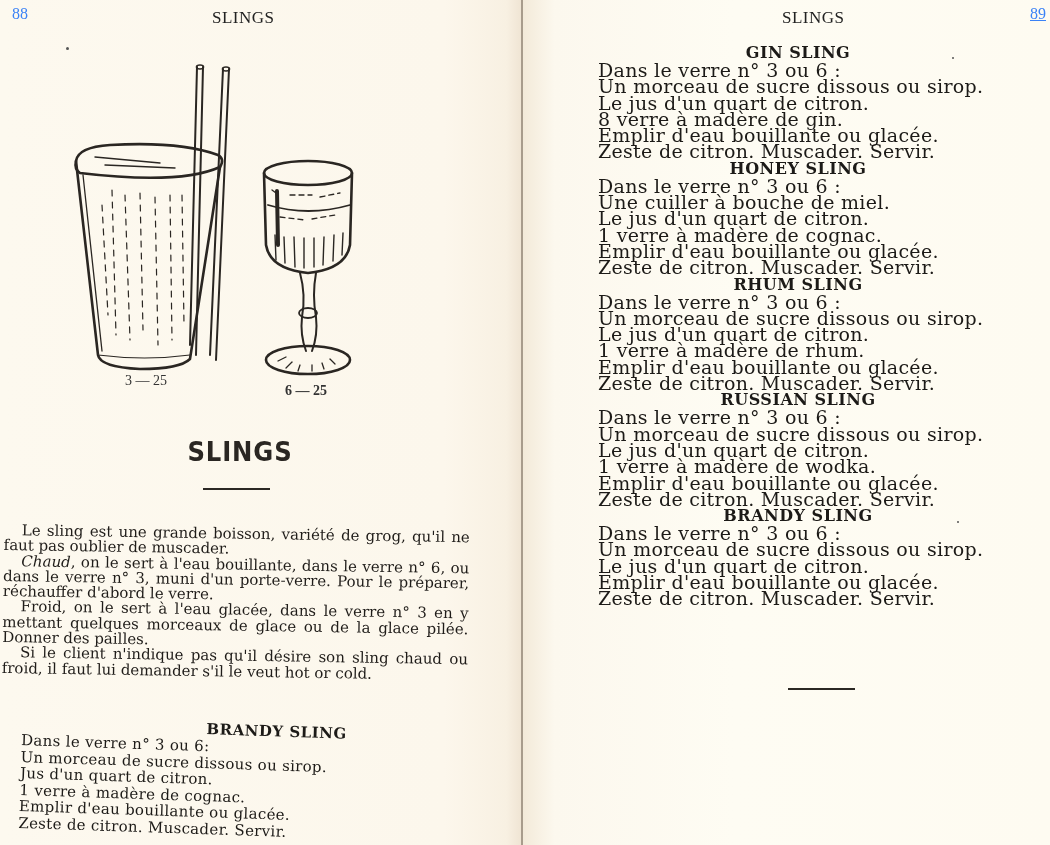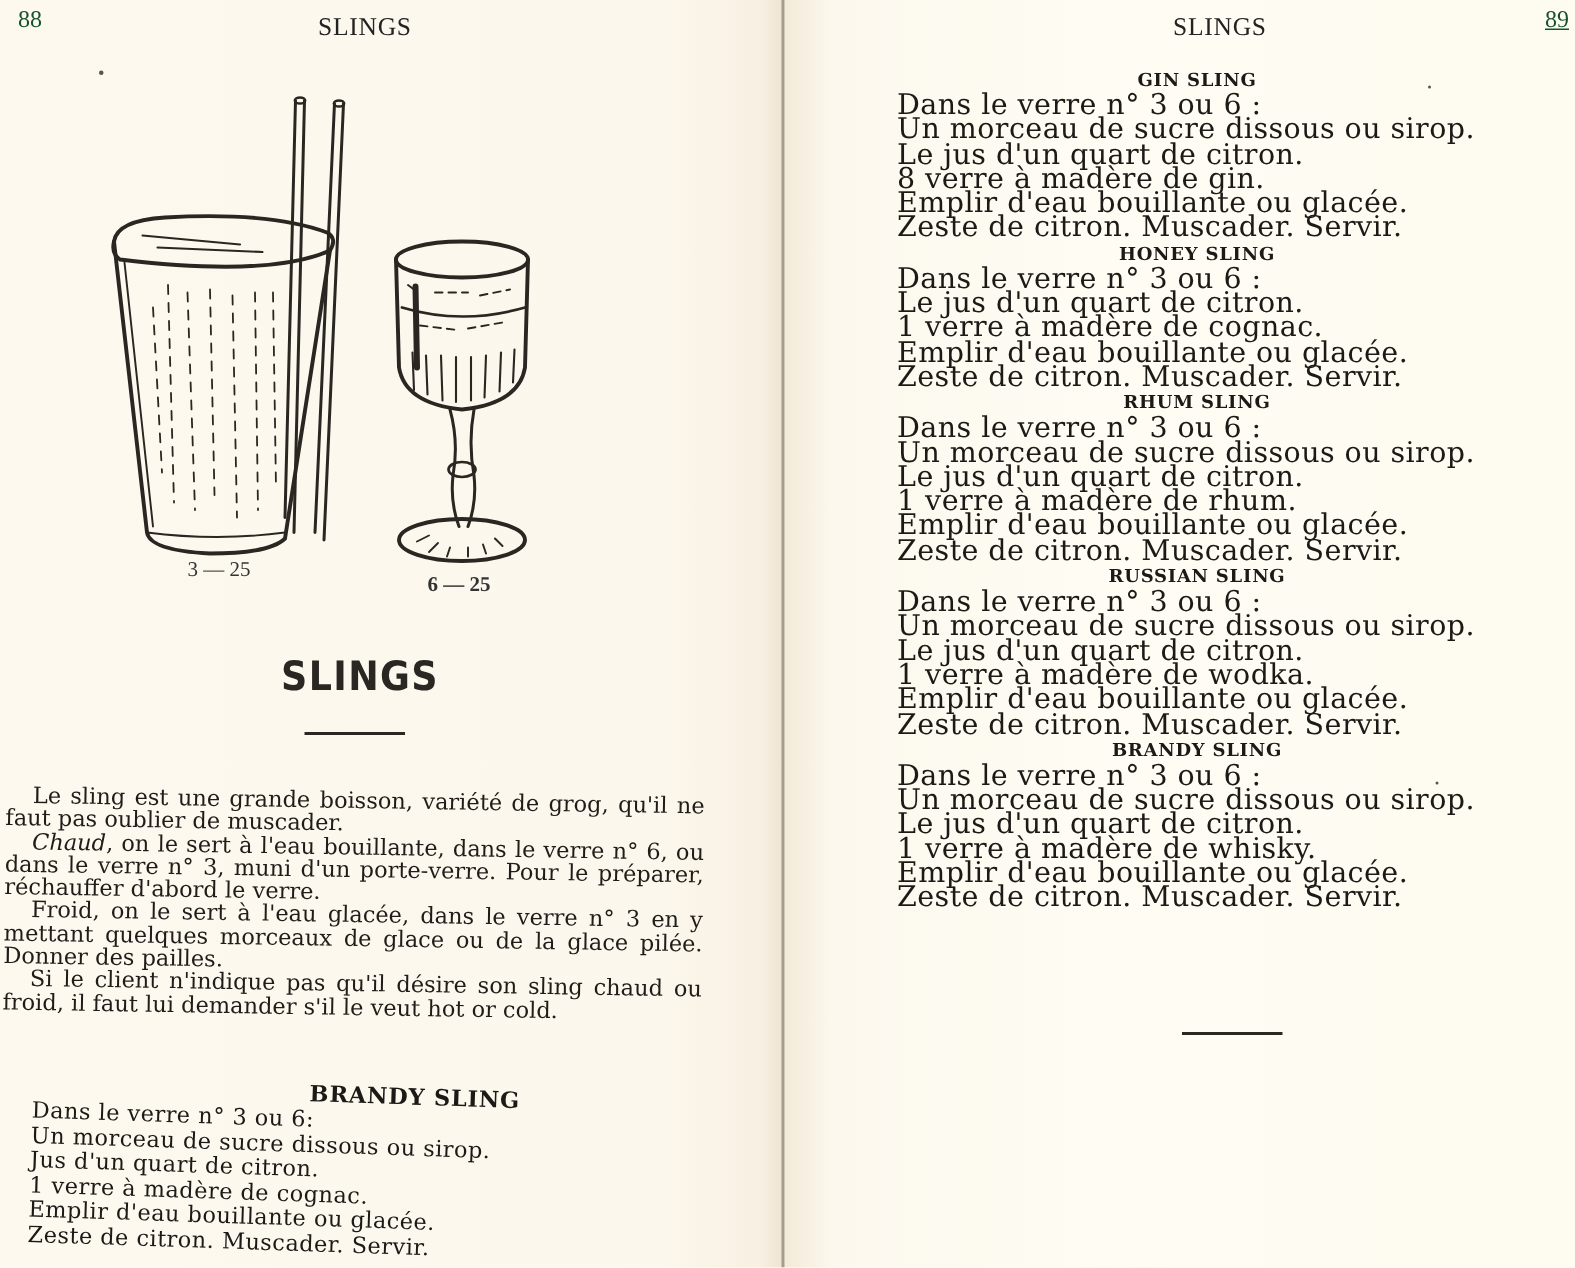--- a/index.html
+++ b/index.html
@@ -18,21 +18,21 @@
     background:linear-gradient(90deg,#f3ead9 0%,#fcf8ee 6%,#fefcf3 40%,#fefbf1 100%);
   }
   .gutter {
     position:absolute; left:521px; top:0; width:2px; height:845px;
     background:#a89c8c;
   }
   .running-head {
     position:absolute; top:8px; font-family:"Liberation Serif", serif;
     font-size:17px; letter-spacing:0.5px; color:#222;
   }
-  .folio { position:absolute; top:5px; font-family:"Liberation Serif", serif; font-size:16px; color:#14532d; }
+  .folio { position:absolute; top:5px; font-family:"Liberation Serif", serif; font-size:16px; color:#3b82f6; }
 
   
   .illus { position:absolute; left:50px; top:55px; width:330px; height:345px; }
   .caption { position:absolute; font-family:"Liberation Serif", serif; font-size:14px; color:#333; }
 
   .chapter-title {
     position:absolute; left:150px; top:436px; width:180px; text-align:center;
     font-family:"DejaVu Sans", sans-serif; font-weight:bold; font-size:27px;
     letter-spacing:1px; color:#2a2622; transform:scaleX(0.9);
   }
@@ -41,21 +41,21 @@
   .intro {
     position:absolute; left:4px; top:523px; width:466px;
     font-family:"DejaVu Serif", serif; font-size:15px; line-height:15.3px;
     color:#1f1c19; transform:rotate(0.9deg); transform-origin:left top;
     text-align:justify;
   }
   .intro p { margin:0; }
   .intro .ind { text-indent:18px; }
 
   .recipe-head {
-    font-family:"DejaVu Serif", serif; font-weight:bold; font-size:12px;
+    font-family:"DejaVu Serif", serif; font-weight:bold; font-size:16px;
     text-align:center; letter-spacing:0.5px; margin:0; line-height:18px;
   }
   .recipe-lines { margin:0; padding:0; list-style:none; }
   .recipe-lines li {
     font-family:"DejaVu Serif", serif; font-size:19px; line-height:16.3px;
     letter-spacing:0.3px; white-space:nowrap;
   }
   .left-recipe {
     position:absolute; left:22px; top:714px; width:440px;
     transform:rotate(1.9deg); transform-origin:left top;
@@ -197,20 +197,21 @@
       <li>Le jus d'un quart de citron.</li>
       <li>8 verre à madère de gin.</li>
       <li>Emplir d'eau bouillante ou glacée.</li>
       <li>Zeste de citron. Muscader. Servir.</li>
     </ul>
   </div>
   <div class="recipe">
     <h3 class="recipe-head">HONEY SLING</h3>
     <ul class="recipe-lines">
       <li>Dans le verre n° 3 ou 6 :</li>
+      <li>Une cuiller à bouche de miel.</li>
       <li>Le jus d'un quart de citron.</li>
       <li>1 verre à madère de cognac.</li>
       <li>Emplir d'eau bouillante ou glacée.</li>
       <li>Zeste de citron. Muscader. Servir.</li>
     </ul>
   </div>
   <div class="recipe">
     <h3 class="recipe-head">RHUM SLING</h3>
     <ul class="recipe-lines">
       <li>Dans le verre n° 3 ou 6 :</li>
@@ -231,19 +232,18 @@
       <li>Emplir d'eau bouillante ou glacée.</li>
       <li>Zeste de citron. Muscader. Servir.</li>
     </ul>
   </div>
   <div class="recipe">
     <h3 class="recipe-head">BRANDY SLING</h3>
     <ul class="recipe-lines">
       <li>Dans le verre n° 3 ou 6 :</li>
       <li>Un morceau de sucre dissous ou sirop.</li>
       <li>Le jus d'un quart de citron.</li>
-      <li>1 verre à madère de whisky.</li>
       <li>Emplir d'eau bouillante ou glacée.</li>
       <li>Zeste de citron. Muscader. Servir.</li>
     </ul>
   </div>
 </div>
 <div class="rule" style="left:788px;top:688px;width:67px;"></div>
 
 </body></html>

